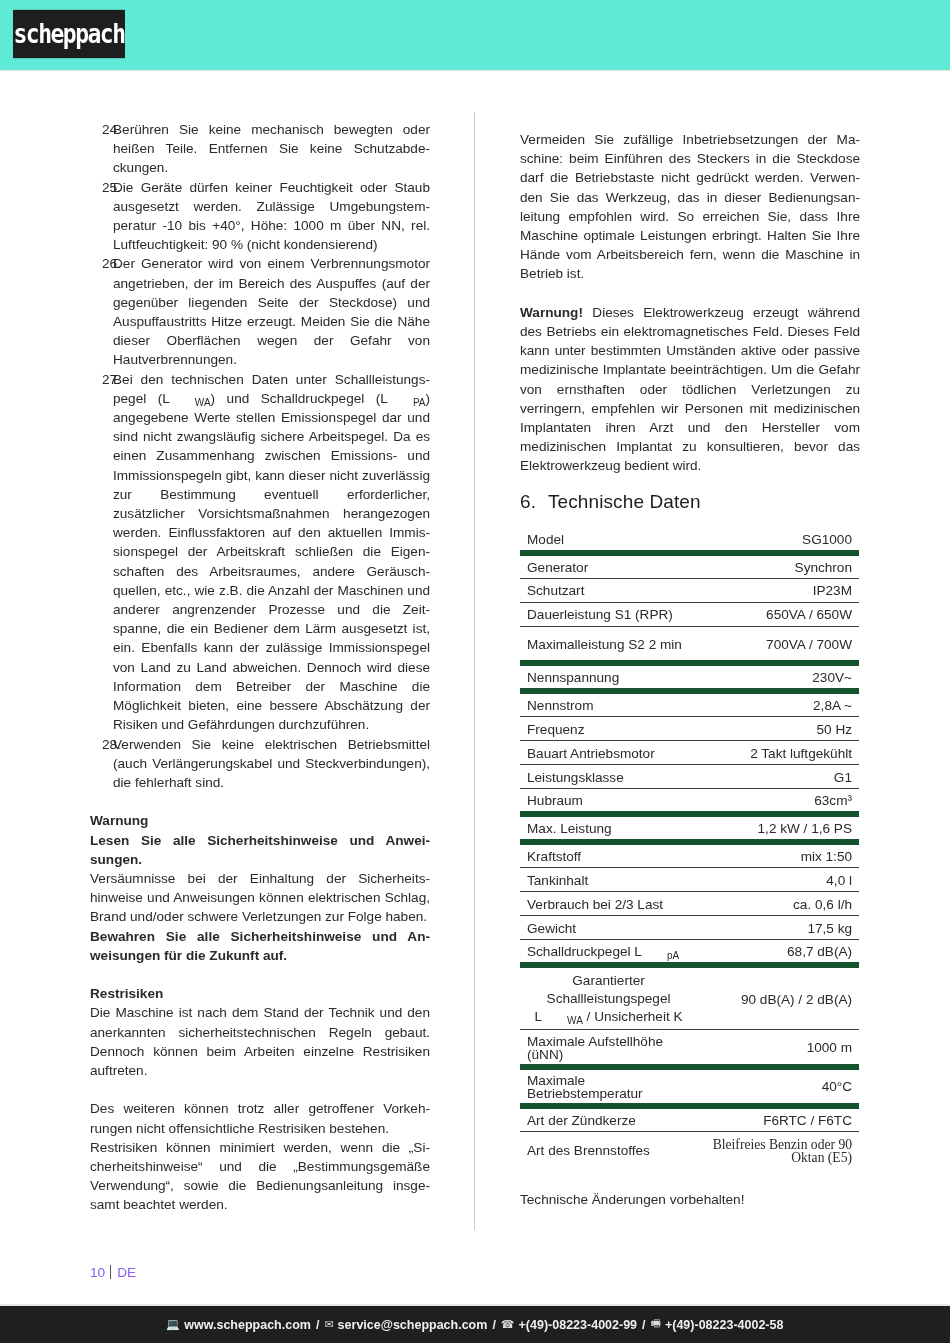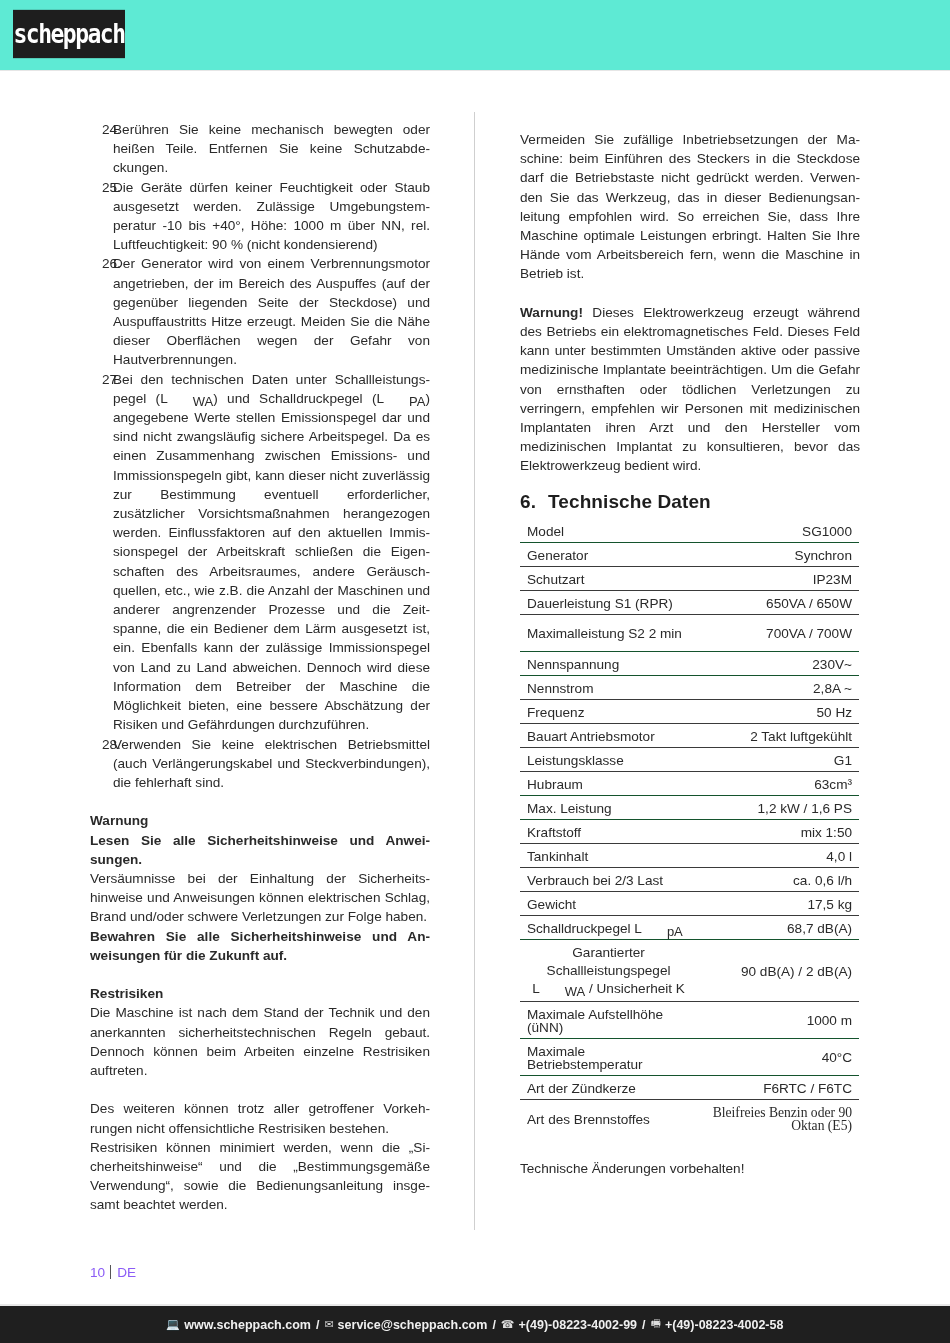--- a/index.html
+++ b/index.html
@@ -13,33 +13,33 @@
 
   .col { position: absolute; font-size: 13.6px; line-height: 19.2px; }
   .col-left { left: 90px; top: 120px; width: 340px; }
   .col-right { left: 520px; top: 130px; width: 340px; }
   .divider { position: absolute; left: 474px; top: 112px; width: 1px; height: 1118px; background: #cfcfcf; }
 
   .just { text-align: justify; hyphens: manual; }
   ol.items { list-style: none; }
   ol.items li { position: relative; padding-left: 23px; text-align: justify; }
   ol.items li .num { position: absolute; left: 12px; top: 0; }
-  sub.s { font-size: 13px; vertical-align: -3px; line-height: 0; padding-left: 25px; }
+  sub.s { font-size: 10px; vertical-align: -3px; line-height: 0; padding-left: 25px; }
 
   .blk { margin-top: 19.2px; }
   .bold { font-weight: bold; }
 
-  h2.section { font-size: 19px; font-weight: bold; margin-top: 16px; margin-bottom: 8px; color: #1e1e1e; letter-spacing: 0.1px; }
+  h2.section { font-size: 19px; font-weight: normal; margin-top: 16px; margin-bottom: 17px; color: #1e1e1e; letter-spacing: 0.1px; }
   h2.section .n { display: inline-block; width: 28px; }
 
   table.spec { width: 339px; border-collapse: collapse; font-size: 13.6px; }
   table.spec td { padding: 4px 7px 3px 7px; vertical-align: middle; line-height: 15px; }
   table.spec td.v { text-align: right; white-space: nowrap; }
   table.spec tr { border-bottom: 1.5px solid #3a3a3a; }
-  table.spec tr.thin { border-bottom: 1px solid #14532d; }
+  table.spec tr.thin { border-bottom: 6px solid #14532d; }
   table.spec tr:last-child { border-bottom: none; }
   table.spec tr.h24 td { height: 24px; }
   table.spec tr.multi td { height: 37px; }
   table.spec tr.tall td { height: 56px; }
   table.spec td.k-wrap { line-height: 13px; }
   table.spec td.k-wrap2 { line-height: 18px; text-align: center; }
   table.spec td.v-wrap { white-space: normal; line-height: 13px; font-family: Liberation Serif, serif; }
 
   .note { margin-top: 22px; }
 

